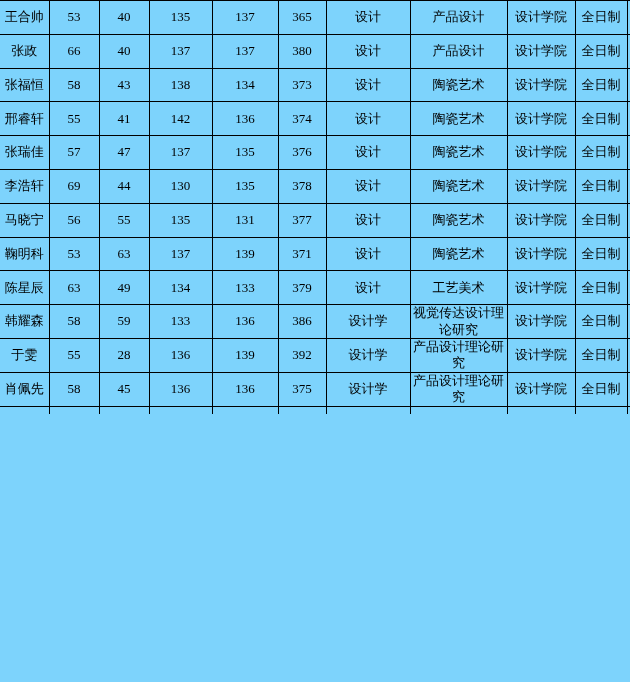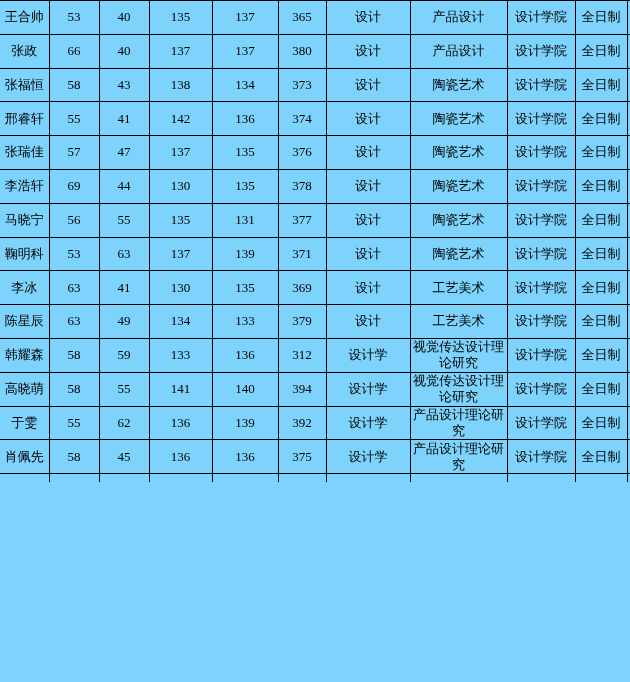--- a/index.html
+++ b/index.html
@@ -183,75 +183,49 @@
           <td class="c3">137</td>
           <td class="c4">139</td>
           <td class="c5">371</td>
           <td class="c6">设计</td>
           <td class="c7">陶瓷艺术</td>
           <td class="c8">设计学院</td>
           <td class="c9">全日制</td>
           <td class="filler"></td>
         </tr>
         <tr>
-          <td class="c0">李冰</td>
-          <td class="c1">63</td>
-          <td class="c2">41</td>
-          <td class="c3">130</td>
-          <td class="c4">135</td>
-          <td class="c5">369</td>
-          <td class="c6">设计</td>
-          <td class="c7">工艺美术</td>
-          <td class="c8">设计学院</td>
-          <td class="c9">全日制</td>
-          <td class="filler"></td>
-        </tr>
-        <tr>
           <td class="c0">陈星辰</td>
           <td class="c1">63</td>
           <td class="c2">49</td>
           <td class="c3">134</td>
           <td class="c4">133</td>
           <td class="c5">379</td>
           <td class="c6">设计</td>
           <td class="c7">工艺美术</td>
           <td class="c8">设计学院</td>
           <td class="c9">全日制</td>
           <td class="filler"></td>
         </tr>
         <tr>
           <td class="c0">韩耀森</td>
           <td class="c1">58</td>
           <td class="c2">59</td>
           <td class="c3">133</td>
           <td class="c4">136</td>
-          <td class="c5">312</td>
+          <td class="c5">386</td>
           <td class="c6">设计学</td>
           <td class="c7">视觉传达设计理论研究</td>
           <td class="c8">设计学院</td>
           <td class="c9">全日制</td>
           <td class="filler"></td>
         </tr>
         <tr>
-          <td class="c0">高晓萌</td>
-          <td class="c1">58</td>
-          <td class="c2">55</td>
-          <td class="c3">141</td>
-          <td class="c4">140</td>
-          <td class="c5">394</td>
-          <td class="c6">设计学</td>
-          <td class="c7">视觉传达设计理论研究</td>
-          <td class="c8">设计学院</td>
-          <td class="c9">全日制</td>
-          <td class="filler"></td>
-        </tr>
-        <tr>
           <td class="c0">于雯</td>
           <td class="c1">55</td>
-          <td class="c2">62</td>
+          <td class="c2">28</td>
           <td class="c3">136</td>
           <td class="c4">139</td>
           <td class="c5">392</td>
           <td class="c6">设计学</td>
           <td class="c7">产品设计理论研究</td>
           <td class="c8">设计学院</td>
           <td class="c9">全日制</td>
           <td class="filler"></td>
         </tr>
         <tr>

